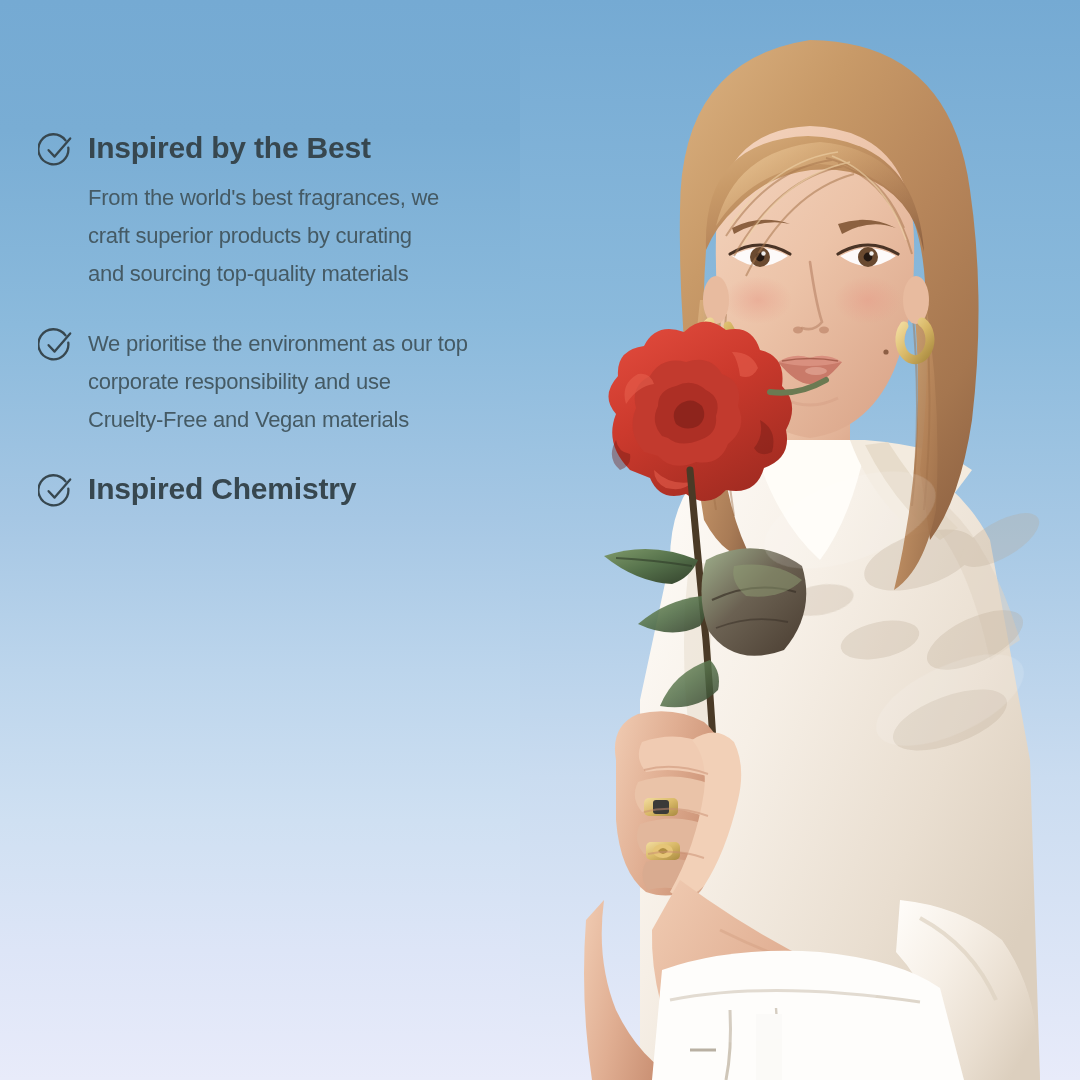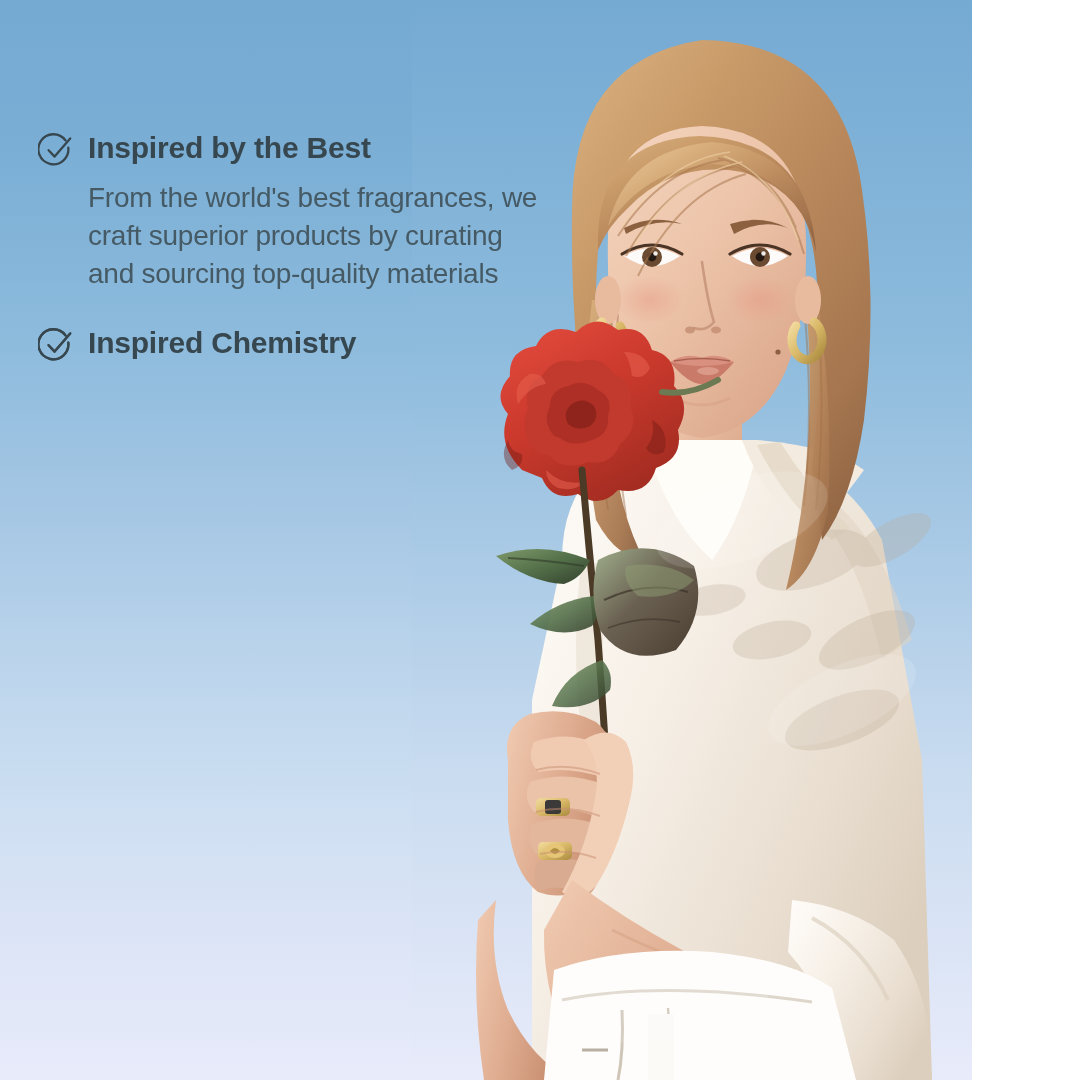--- a/index.html
+++ b/index.html
@@ -6,21 +6,21 @@
   * { margin:0; padding:0; box-sizing:border-box; }
 
   html, body {
     width:1080px; height:1080px;
     overflow:hidden;
     font-family:"Liberation Sans", sans-serif;
   }
 
   #stage {
     position:relative;
-    width:972px; height:1080px;
+    width:1080px; height:1080px;
     background:linear-gradient(to bottom,
       #75aad3 0%,
       #79add4 12%,
       #8bbadc 30%,
       #a6c7e4 48%,
       #bcd5ec 62%,
       #cfe0f2 76%,
       #dde5f7 88%,
       #e8ebfa 100%);
     overflow:hidden;
@@ -56,21 +56,21 @@
     font-size:30px;
     font-weight:bold;
     letter-spacing:-0.2px;
     color:#37474f;
     line-height:36px;
     white-space:nowrap;
   }
   .feat-body {
     margin-left:50px;
     margin-top:13px;
-    font-size:28px;
+    font-size:22px;
     font-weight:400;
     letter-spacing:-0.25px;
     color:#455a64;
     line-height:38px;
     max-width:560px;
     white-space:pre-line;
   }
 </style>
 </head>
 <body>
@@ -364,20 +364,23 @@
 and sourcing top-quality materials</div>
     </div>
 
     <div class="feature">
       <span class="feat-icon">
         <svg viewBox="0 0 36 36">
           <path d="M27.5 8.4 A15 15 0 1 0 30.3 15.6" fill="none" stroke="#37474f" stroke-width="2.3" stroke-linecap="round"></path>
           <path d="M10.6 18.2 L16.6 24.6 L32.2 6.4" fill="none" stroke="#37474f" stroke-width="2.3" stroke-linecap="round" stroke-linejoin="round"></path>
         </svg>
       </span>
+      <div class="feat-body">We prioritise the environment as our top
+corporate responsibility and use
+Cruelty-Free and Vegan materials</div>
     </div>
 
     <div class="feature">
       <span class="feat-icon">
         <svg viewBox="0 0 36 36">
           <path d="M27.5 8.4 A15 15 0 1 0 30.3 15.6" fill="none" stroke="#37474f" stroke-width="2.3" stroke-linecap="round"></path>
           <path d="M10.6 18.2 L16.6 24.6 L32.2 6.4" fill="none" stroke="#37474f" stroke-width="2.3" stroke-linecap="round" stroke-linejoin="round"></path>
         </svg>
       </span>
       <div class="feat-heading">Inspired Chemistry</div>

